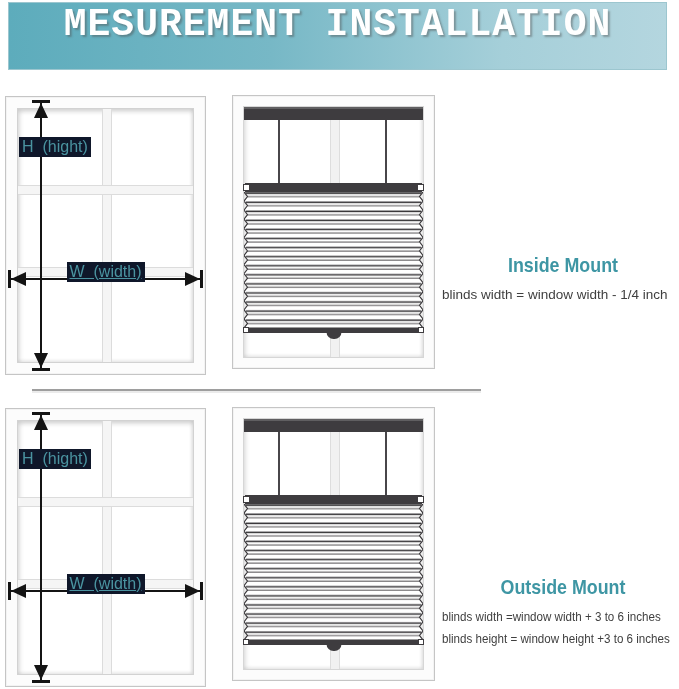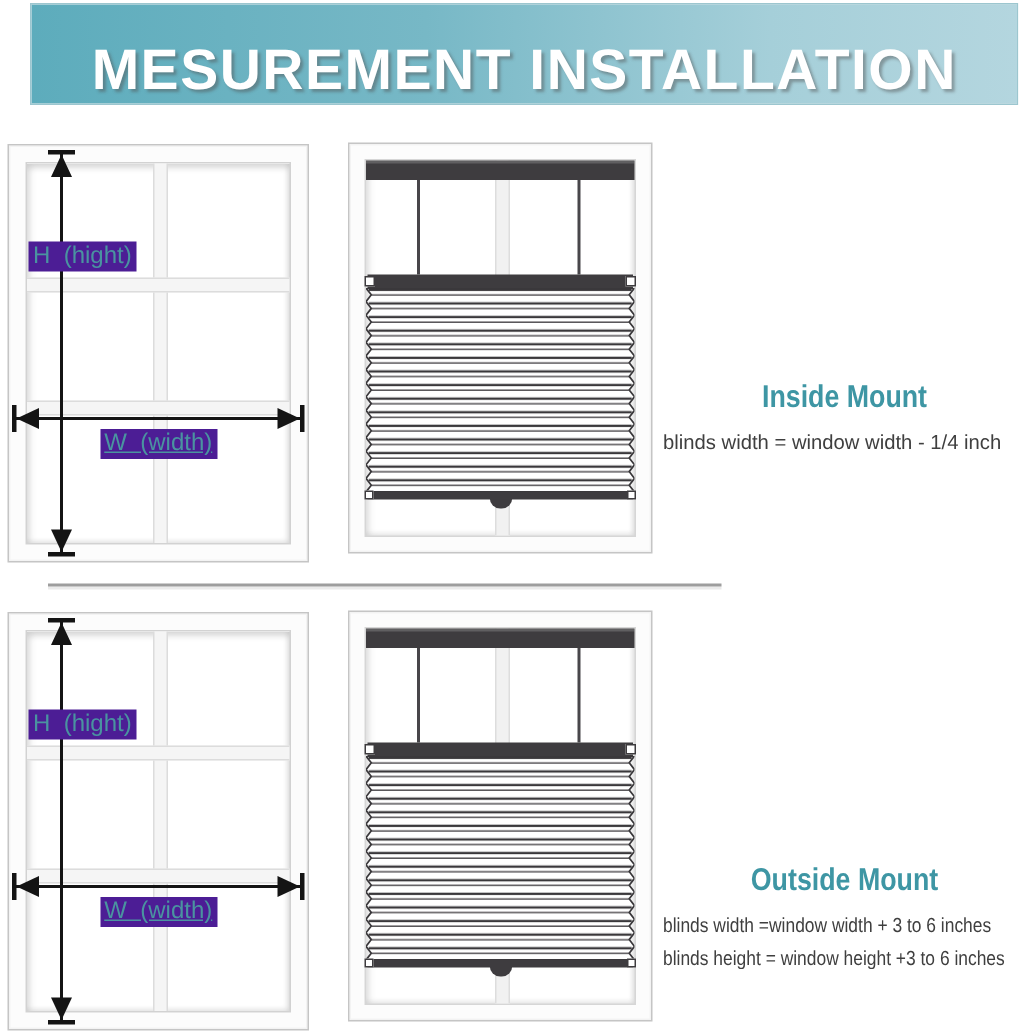--- a/index.html
+++ b/index.html
@@ -1,22 +1,22 @@
 <!DOCTYPE html>
 <html><head>
 <meta charset="utf-8">
 <style>
   html,body{margin:0;padding:0;background:#ffffff;}
   #canvas{position:relative;width:679px;height:689px;background:#ffffff;overflow:hidden;
           font-family:"Liberation Sans",sans-serif;}
 
   
-  .banner{position:absolute;left:20px;top:2px;width:657px;height:66px;
+  .banner{position:absolute;left:8px;top:2px;width:657px;height:66px;
           background:linear-gradient(90deg,#5dacbc 0%,#77b8c6 40%,#a5cfd9 75%,#b4d6df 100%);
-          border:1px solid #9cc6cf;display:flex;align-items:flex-end;justify-content:center;}
+          border:1px solid #9cc6cf;display:flex;align-items:flex-start;justify-content:center;font-family:Liberation Mono, monospace;}
   .banner h1{margin:0;color:#ffffff;font-size:38px;font-weight:bold;letter-spacing:1px;
              text-shadow:2px 2px 2px rgba(80,80,80,0.45);white-space:nowrap;}
 
   
   .mwin{position:absolute;width:199px;height:277px;background:#fcfcfc;
         border:1px solid #c5c5c5;box-shadow:inset 0 0 0 1px #f3f3f3;}
   .mwin-inner{position:absolute;left:11px;top:11px;right:11px;bottom:11px;background:#ffffff;
         border:1px solid #d2d2d2;
         box-shadow:inset 0 3px 4px rgba(0,0,0,.14),inset 3px 0 4px rgba(0,0,0,.07),inset -2px -2px 3px rgba(0,0,0,.06);}
   .mullion{position:absolute;background:#f5f5f5;}
@@ -25,22 +25,22 @@
   .mullion.h1{top:76px;} .mullion.h2{top:158px;}
 
   
   .varrow{position:absolute;left:27px;top:3px;width:16px;height:271px;z-index:3;}
   .varrow .cap{position:absolute;left:-1px;width:18px;height:3px;background:#141414;}
   .varrow .cap.t{top:0;} .varrow .cap.b{bottom:0;}
   .varrow .vline{position:absolute;left:7px;top:2px;bottom:2px;width:2px;background:#141414;}
   .varrow .ah{position:absolute;left:1px;width:0;height:0;border-left:7px solid transparent;border-right:7px solid transparent;}
   .varrow .ah.up{top:3px;border-bottom:15px solid #141414;}
   .varrow .ah.down{bottom:3px;border-top:15px solid #141414;}
-  .dimlabel{position:absolute;z-index:4;color:#4a93a0;font-size:16px;background:#4c1d95;
-            padding:1px 3px;white-space:pre;margin-top:24px;}
+  .dimlabel{position:absolute;z-index:4;color:#4a93a0;font-size:16px;background:#0f172a;
+            padding:1px 3px;white-space:pre;}
   .vlabel{left:13px;top:40px;}
   .harrow{position:absolute;left:2px;top:174px;width:195px;height:16px;z-index:3;}
   .harrow .cap{position:absolute;top:-1px;width:3px;height:18px;background:#141414;}
   .harrow .cap.l{left:0;} .harrow .cap.r{right:0;}
   .harrow .hline{position:absolute;top:7px;left:2px;right:2px;height:2px;background:#141414;}
   .harrow .ah{position:absolute;top:1px;width:0;height:0;border-top:7px solid transparent;border-bottom:7px solid transparent;}
   .harrow .ah.left{left:3px;border-right:15px solid #141414;}
   .harrow .ah.right{right:3px;border-left:15px solid #141414;}
   .hlabel{top:165px;left:50%;transform:translateX(-50%);text-decoration:underline;}
 

